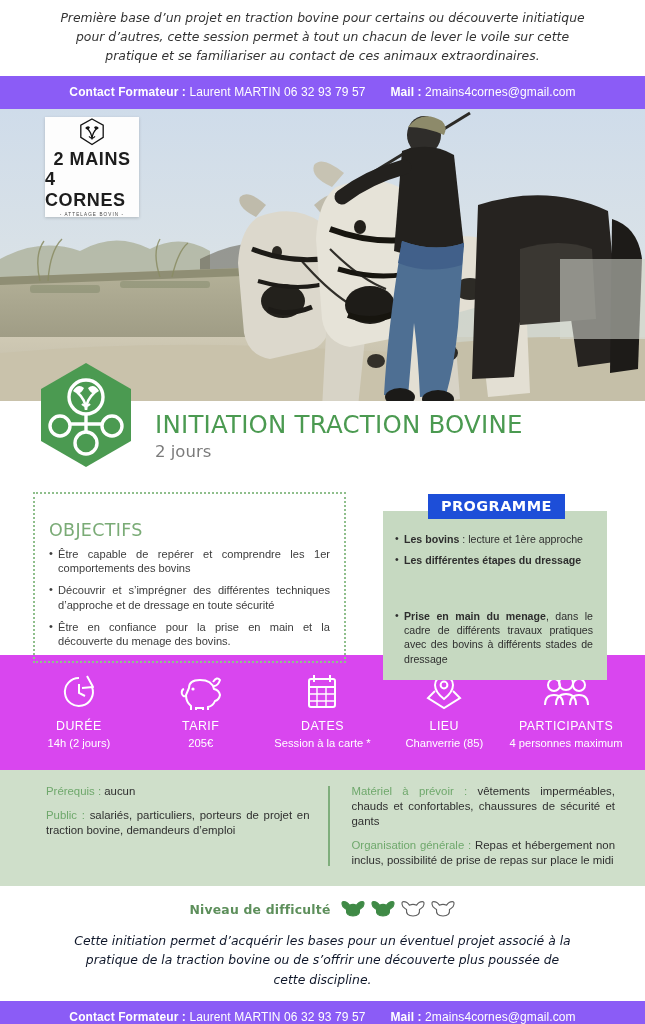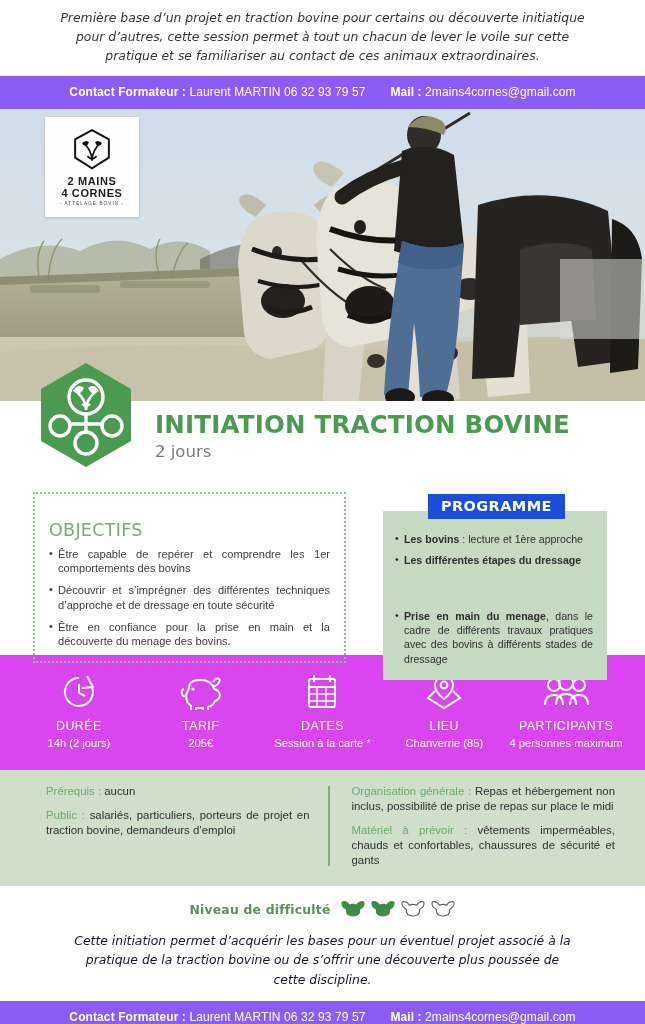--- a/index.html
+++ b/index.html
@@ -50,21 +50,21 @@
   .logo-card{
     position:absolute;left:45px;top:8px;
     width:94px;height:100px;
     background:#fdfdfd;
     display:flex;flex-direction:column;
     align-items:center;justify-content:center;
     box-shadow:0 1px 3px rgba(0,0,0,.18);
   }
   .logo-card .mark{width:46px;height:46px;margin-bottom:2px;}
   .logo-card .l1,.logo-card .l2{
-    font-size:11px;font-weight:bold;letter-spacing:.6px;color:#1d1d1d;line-height:1.12;text-align:right;
+    font-size:18px;font-weight:bold;letter-spacing:.6px;color:#1d1d1d;line-height:1.12;
   }
   .logo-card .l3{
     font-size:4.6px;letter-spacing:1.1px;color:#4a4a4a;margin-top:2px;
   }
 
   
   .title-row{
     position:relative;
     height:84px;
     background:#ffffff;
@@ -72,21 +72,21 @@
   .hexbadge{
     position:absolute;left:37px;top:-40px;
     width:98px;height:108px;
     z-index:5;
   }
   .title-text{
     position:absolute;left:155px;top:12px;
   }
   .title-main{
     font-size:24.5px;color:#4b9a51;letter-spacing:.2px;line-height:1;
-    font-family:"DejaVu Sans", sans-serif;font-weight:bold;
+    font-family:"DejaVu Sans", sans-serif;font-weight:normal;
   }
   .title-sub{
     font-size:16.5px;color:#7b7b7b;margin-top:7px;line-height:1;
     font-family:"DejaVu Sans", sans-serif;
   }
 
   
   .mid{
     position:relative;
     background:#ffffff;
@@ -479,24 +479,24 @@
       <p class="dline">
         <span class="dkey">Prérequis :</span><span> aucun</span>
       </p>
       <p class="dline">
         <span class="dkey">Public :</span><span> salariés, particuliers, porteurs de projet en traction bovine, demandeurs d’emploi</span>
       </p>
     </div>
     <div class="vdiv"></div>
     <div class="col right">
       <p class="dline">
-        <span class="dkey">Organisation générale :</span><span> Repas et hébergement non inclus, possibilité de prise de repas sur place le midi</span>
+        <span class="dkey">Matériel à prévoir :</span><span> vêtements imperméables, chauds et confortables, chaussures de sécurité et gants</span>
       </p>
       <p class="dline">
-        <span class="dkey">Matériel à prévoir :</span><span> vêtements imperméables, chauds et confortables, chaussures de sécurité et gants</span>
+        <span class="dkey">Organisation générale :</span><span> Repas et hébergement non inclus, possibilité de prise de repas sur place le midi</span>
       </p>
     </div>
   </div>
 
   <div class="diff">
     <div class="diff-row">
       <span class="diff-label">Niveau de difficulté</span>
       <span class="bulls" id="bulls">
           <svg width="26" height="19" viewBox="0 0 36 26">
             <path d="M4 9 q-3 -7 1 -7 q5 0 8 5 q5 -2 10 0 q3 -5 8 -5 q4 0 1 7 q-3 3 -5 4 q1 9 -9 9 q-10 0 -9 -9 q-2 -1 -5 -4 Z" fill="#3f8a46" stroke="#3f8a46" stroke-width="1.6" stroke-linejoin="round"></path>

